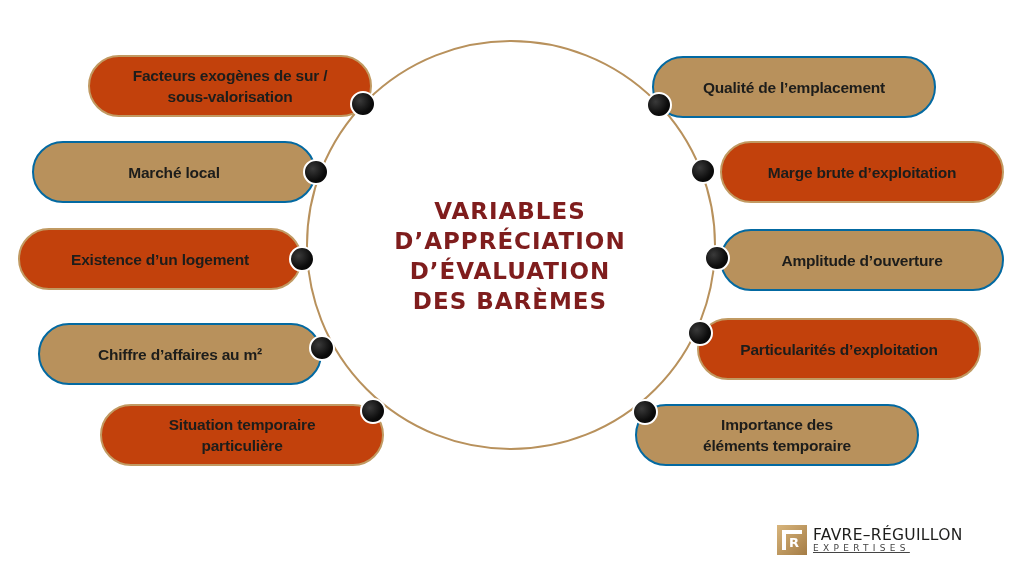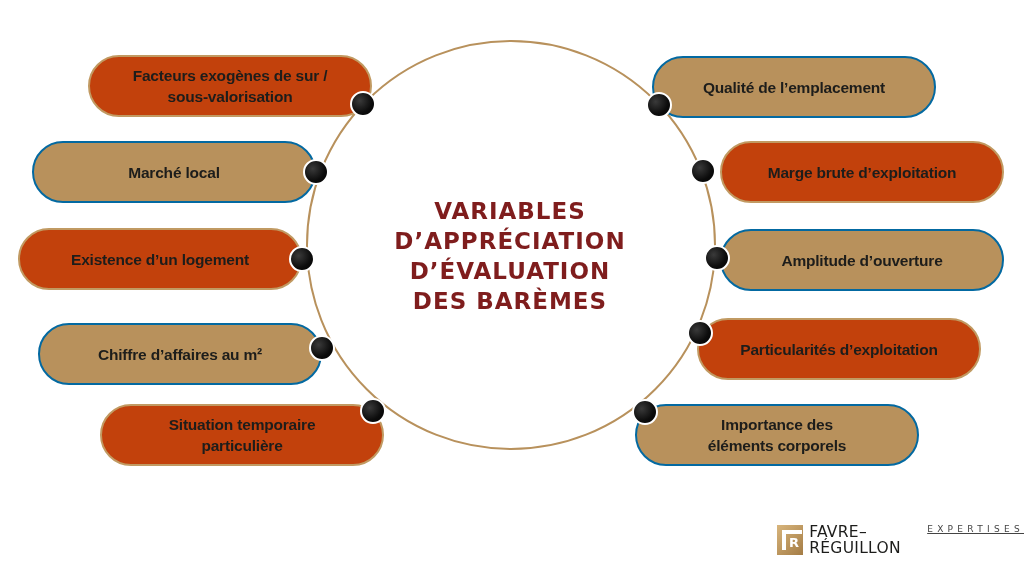--- a/index.html
+++ b/index.html
@@ -44,21 +44,21 @@
     width: 30px; height: 30px; position: relative;
     background: linear-gradient(135deg, #d8b57c 0%, #a47c45 100%);
   }
   .logo-mark .bar1 { position: absolute; left: 5px; top: 5px; width: 20px; height: 4px; background: #fff; }
   .logo-mark .bar2 { position: absolute; left: 5px; top: 5px; width: 4px; height: 20px; background: #fff; }
   .logo-mark .r {
     position: absolute; left: 12px; top: 11px; width: 13px; height: 14px;
     color: #fff; font-size: 13px; font-weight: bold; line-height: 14px;
     font-family: "DejaVu Sans", sans-serif;
   }
-  .logo-text { margin-left: 6px; display: flex; flex-direction: row; }
+  .logo-text { margin-left: 6px; display: flex; flex-direction: column; }
   .logo-name {
     font-family: "DejaVu Sans", sans-serif; font-size: 15.5px; color: #1d1d1b;
     letter-spacing: 0.3px; line-height: 16px;
   }
   .logo-sub {
     font-family: "DejaVu Sans", sans-serif; font-size: 9px; color: #444;
     letter-spacing: 4.3px; line-height: 10px; text-decoration: underline;
   }
 </style>
 </head>
@@ -95,21 +95,21 @@
 <div class="pill white" style="left:720px; top:141px;">
   <span>Marge brute d’exploitation</span>
 </div>
 <div class="pill gold" style="left:720px; top:229px;">
   <span>Amplitude d’ouverture</span>
 </div>
 <div class="pill white" style="left:697px; top:318px;">
   <span>Particularités d’exploitation</span>
 </div>
 <div class="pill gold" style="left:635px; top:404px; padding:0 60px;">
-  <span>Importance des éléments corporels</span>
+  <span>Importance des éléments temporaire</span>
 </div>
 
 <div class="dot" style="left:363px; top:104px;"></div>
 <div class="dot" style="left:316px; top:172px;"></div>
 <div class="dot" style="left:302px; top:259px;"></div>
 <div class="dot" style="left:322px; top:348px;"></div>
 <div class="dot" style="left:373px; top:411px;"></div>
 <div class="dot" style="left:659px; top:105px;"></div>
 <div class="dot" style="left:703px; top:171px;"></div>
 <div class="dot" style="left:717px; top:258px;"></div>

